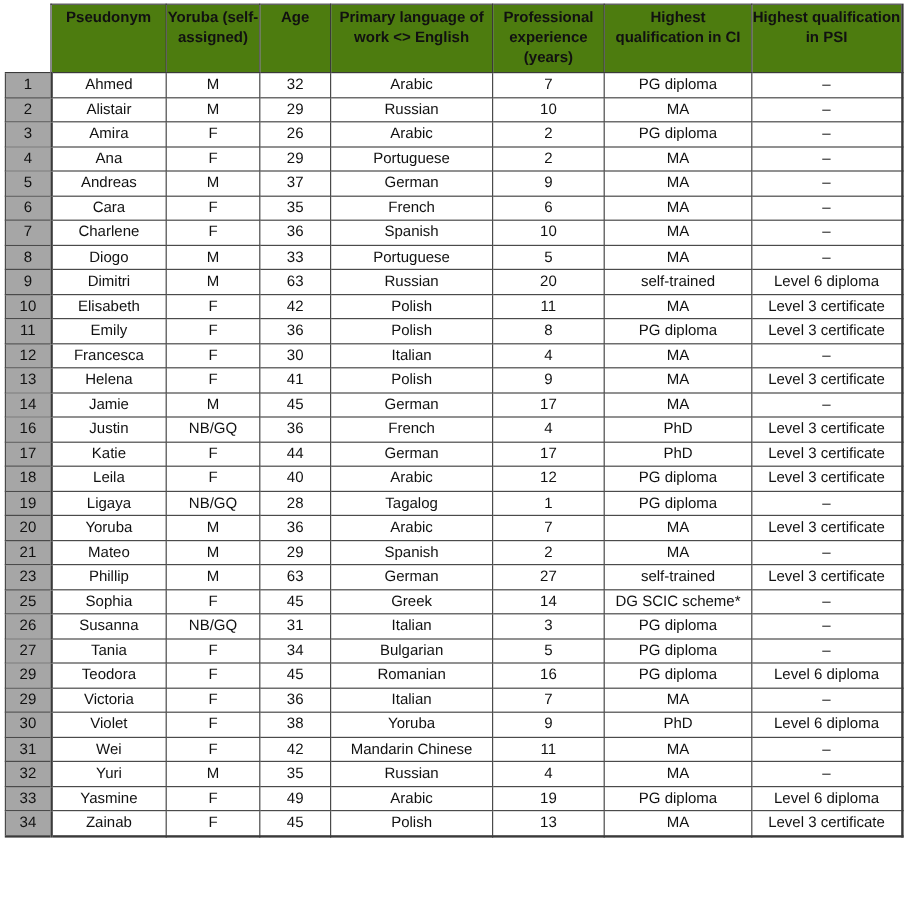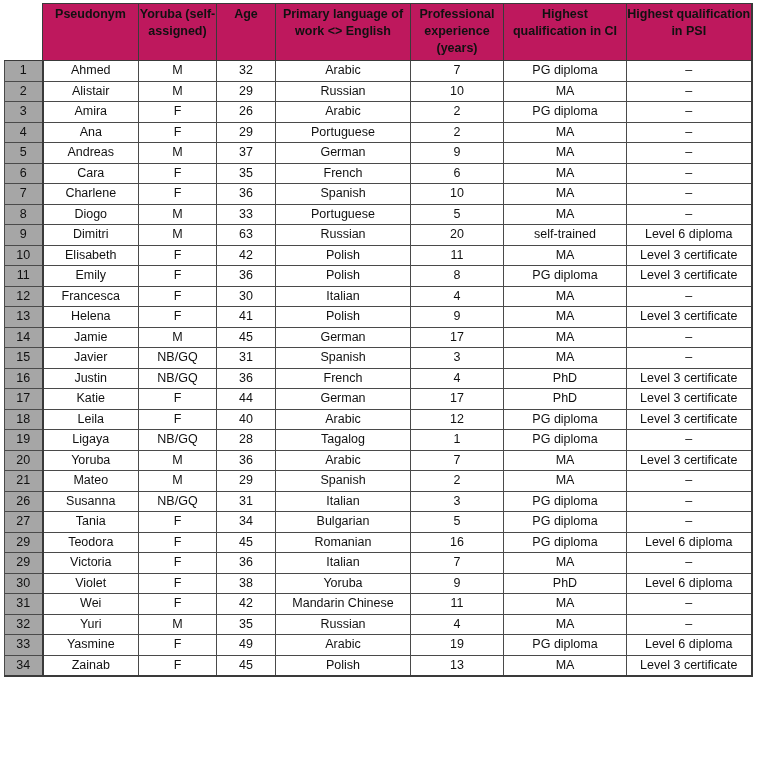--- a/index.html
+++ b/index.html
@@ -1,20 +1,20 @@
 <!DOCTYPE html>
 <html><head>
   <meta charset="utf-8">
   <style>
     html, body { margin: 0; padding: 0; background: #ffffff; }
     body { width: 757px; height: 761px; position: relative; overflow: hidden;
       font-family: "Liberation Sans", "DejaVu Sans", sans-serif; color: #111; }
     table { position: absolute; left: 4px; top: 3px; border-collapse: collapse; table-layout: fixed; }
     th, td { padding: 0; text-align: center; vertical-align: middle; overflow: hidden; white-space: nowrap; }
-    th { background: #be185d; border: 1px solid #3a3a3a; font-weight: bold; font-size: 12.5px;
+    th { background: #4d7c0f; border: 1px solid #3a3a3a; font-weight: bold; font-size: 12.5px;
       line-height: 17px; vertical-align: top; padding-top: 2px; white-space: normal; height: 54px; }
     th.blank { background: transparent; border: none; border-bottom: 1px solid #3a3a3a; }
     td { border: 1px solid #4a4a4a; font-size: 12.5px; height: 19.5px; line-height: 19px; background: #fff; }
     td.idx { background: #a6a6a6; border-right: 2px solid #3a3a3a; }
     table { border-right: 2px solid #3a3a3a; border-bottom: 2px solid #3a3a3a; }
   </style>
 </head>
 <body>
 
 <table>
@@ -175,30 +175,20 @@
         <td class="idx">14</td>
         <td>Jamie</td>
         <td>M</td>
         <td>45</td>
         <td>German</td>
         <td>17</td>
         <td>MA</td>
         <td>–</td>
       </tr>
       <tr>
-        <td class="idx">15</td>
-        <td>Javier</td>
-        <td>NB/GQ</td>
-        <td>31</td>
-        <td>Spanish</td>
-        <td>3</td>
-        <td>MA</td>
-        <td>–</td>
-      </tr>
-      <tr>
         <td class="idx">16</td>
         <td>Justin</td>
         <td>NB/GQ</td>
         <td>36</td>
         <td>French</td>
         <td>4</td>
         <td>PhD</td>
         <td>Level 3 certificate</td>
       </tr>
       <tr>
@@ -245,20 +235,40 @@
         <td class="idx">21</td>
         <td>Mateo</td>
         <td>M</td>
         <td>29</td>
         <td>Spanish</td>
         <td>2</td>
         <td>MA</td>
         <td>–</td>
       </tr>
       <tr>
+        <td class="idx">23</td>
+        <td>Phillip</td>
+        <td>M</td>
+        <td>63</td>
+        <td>German</td>
+        <td>27</td>
+        <td>self-trained</td>
+        <td>Level 3 certificate</td>
+      </tr>
+      <tr>
+        <td class="idx">25</td>
+        <td>Sophia</td>
+        <td>F</td>
+        <td>45</td>
+        <td>Greek</td>
+        <td>14</td>
+        <td>DG SCIC scheme*</td>
+        <td>–</td>
+      </tr>
+      <tr>
         <td class="idx">26</td>
         <td>Susanna</td>
         <td>NB/GQ</td>
         <td>31</td>
         <td>Italian</td>
         <td>3</td>
         <td>PG diploma</td>
         <td>–</td>
       </tr>
       <tr>

